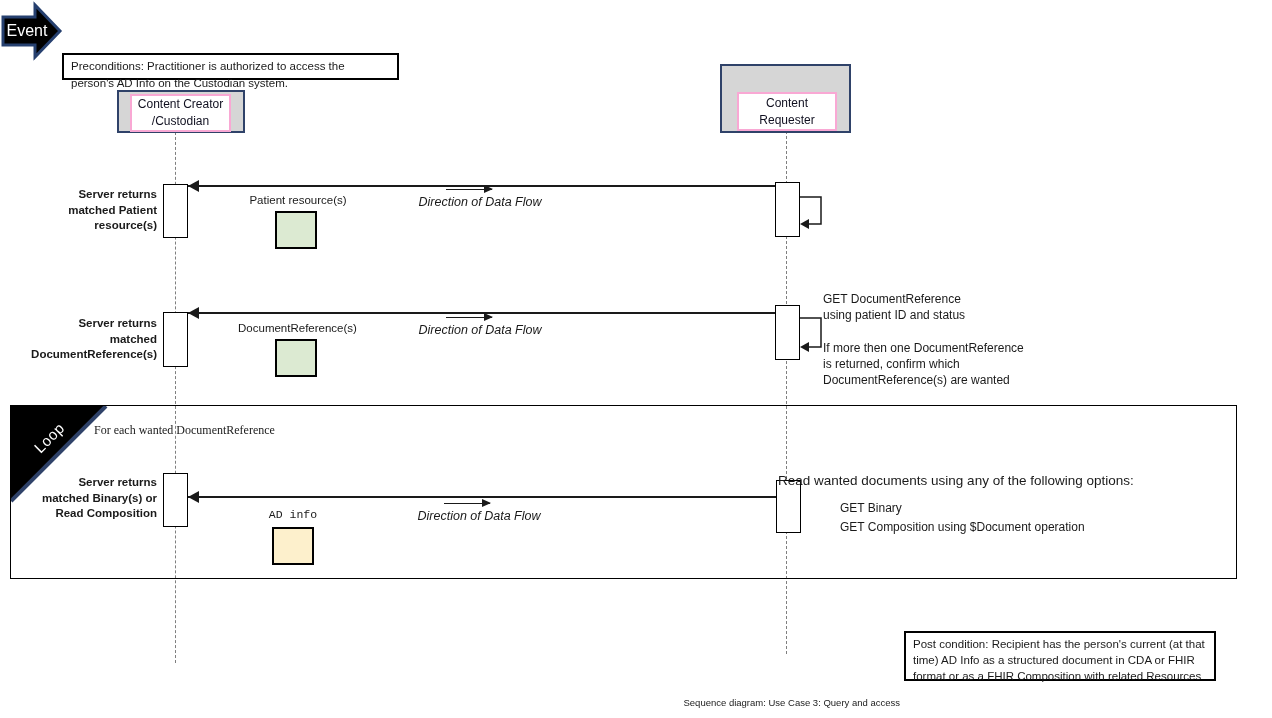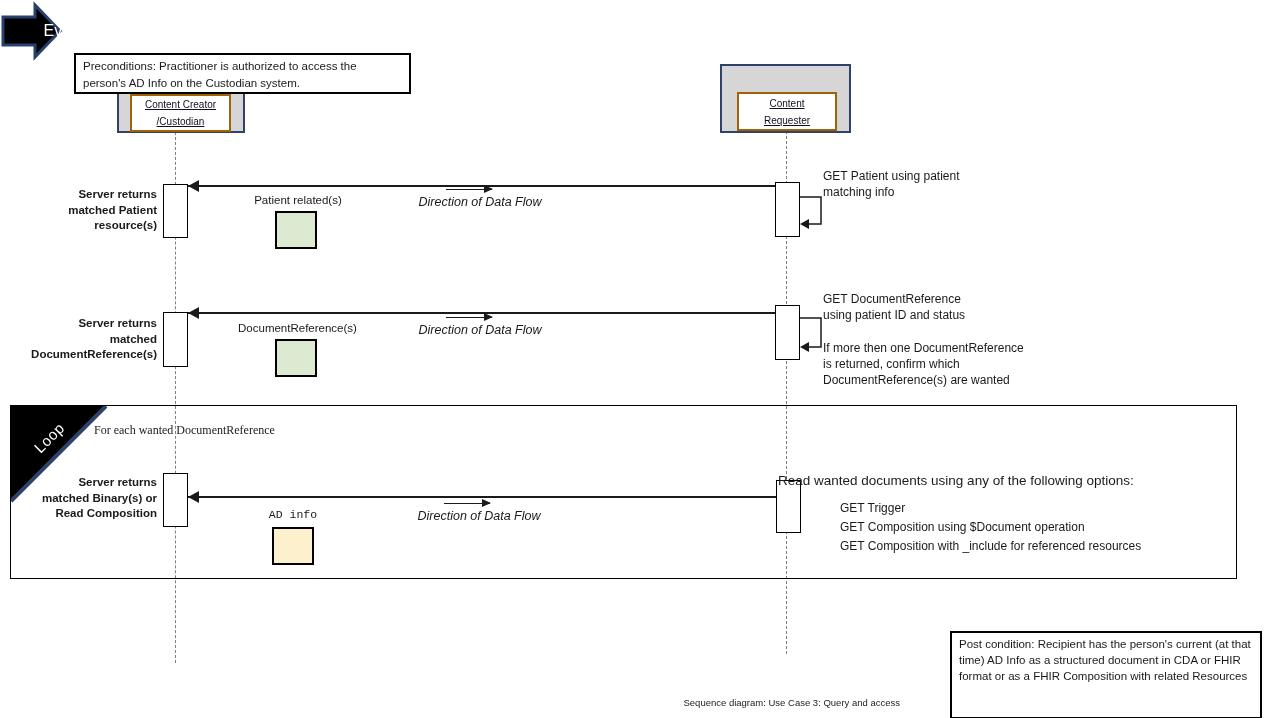--- a/index.html
+++ b/index.html
@@ -8,23 +8,23 @@
     font-family:"Liberation Sans",sans-serif;color:#1a1a1a;overflow:hidden;
   }
   .abs{position:absolute;}
   .pre{white-space:pre-line;}
   .note-box{
     background:#fff;border:2px solid #000;box-sizing:border-box;
     font-size:11.5px;line-height:16.5px;padding:3px 7px;
   }
   .actor-gray{background:#d6d6d6;border:2px solid #2f4269;box-sizing:border-box;}
   .actor-white{
-    background:#fff;border:2px solid #a16207;box-sizing:border-box;
-    font-size:10px;line-height:17px;text-align:center;color:#101020;
-    display:flex;align-items:center;justify-content:center;text-decoration:underline;
+    background:#fff;border:2px solid #f9a8d4;box-sizing:border-box;
+    font-size:12px;line-height:17px;text-align:center;color:#101020;
+    display:flex;align-items:center;justify-content:center;
   }
   .lifeline{border-left:1px dashed #7f7f7f;width:0;}
   .activation{background:#fff;border:1.5px solid #000;box-sizing:border-box;width:25px;}
   .msg{border-top:2px solid #1a1a1a;height:0;}
   .ah-left{
     position:absolute;left:0;top:-7px;width:0;height:0;
     border-top:6px solid transparent;border-bottom:6px solid transparent;
     border-right:11px solid #1a1a1a;
   }
   .server-label{width:150px;text-align:right;font-size:11.5px;line-height:15.5px;font-weight:bold;}
@@ -37,21 +37,21 @@
     border-left:9px solid #1a1a1a;
   }
   .dir-label{font-style:italic;font-size:12.5px;width:150px;text-align:center;}
   .rq{font-size:12px;line-height:16px;}
   .loop-box{border:1.5px solid #000;box-sizing:border-box;background:transparent;}
   .loop-label{
     color:#fff;font-size:15px;width:72px;text-align:center;
     transform:rotate(-45deg);letter-spacing:0.5px;
   }
   .loop-cond{font-size:12px;}
-  .event-label{color:#fff;font-size:16px;text-align:center;width:52px;padding-left:37px;}
+  .event-label{color:#fff;font-size:16px;text-align:center;width:52px;}
   .options{font-size:12px;line-height:19px;}
   .caption{font-size:9.5px;text-align:right;color:#222;}
 </style>
 </head>
 <body>
 
 <div id="stage">
 
   <div class="abs lifeline" style="left:175px;top:132px;height:531px;"></div>
   <div class="abs lifeline" style="left:786px;top:131px;height:523px;"></div>
@@ -69,40 +69,38 @@
 /Custodian</div>
 
   <div class="abs actor-gray" style="left:720px;top:64px;width:131px;height:69px;"></div>
   <div class="abs actor-white pre" style="left:737px;top:92px;width:100px;height:39px;">Content
 Requester</div>
 
   <svg class="abs" style="left:0;top:1px;" width="64" height="62">
     <polygon points="3,16 35,16 35,4 60,30 35,56 35,44 3,44" fill="#000" stroke="#26406f" stroke-width="3"></polygon>
   </svg>
   <div class="abs event-label" style="left:1px;top:22px;">Event</div>
-  <div class="abs note-box" style="left:62px;top:53px;width:337px;height:41px;margin-left:12px;">Preconditions: Practitioner is authorized to access the person's AD Info on the Custodian system.</div>
+  <div class="abs note-box" style="left:62px;top:53px;width:337px;height:27px;">Preconditions: Practitioner is authorized to access the person's AD Info on the Custodian system.</div>
 
   <div class="abs activation" style="left:163px;top:184px;height:54px;"></div>
   <div class="abs activation" style="left:775px;top:182px;height:55px;"></div>
   <div class="abs msg" style="left:188px;top:185px;width:587px;">
     <span class="ah-left"></span>
   </div>
   <svg class="abs" style="left:799px;top:193px;" width="26" height="40">
     <path d="M1,4 H22 V31 H10" fill="none" stroke="#1a1a1a" stroke-width="1.5"></path>
     <polygon points="1,31 10,26 10,36" fill="#1a1a1a"></polygon>
   </svg>
   <div class="abs server-label pre" style="left:7px;top:187px;">Server returns
 matched Patient
 resource(s)</div>
-  <div class="abs payload-label" style="left:228px;top:194px;width:140px;">Patient related(s)</div>
+  <div class="abs payload-label" style="left:228px;top:194px;width:140px;">Patient resource(s)</div>
   <div class="abs payload-box" style="left: 275px; top: 211px; background-color: rgb(220, 234, 210);"></div>
   <div class="abs dir-arrow" style="left:446px;top:189px;"></div>
   <div class="abs dir-label" style="left:405px;top:195px;">Direction of Data Flow</div>
-  <div class="abs rq pre" style="left:823px;top:168px;">GET Patient using patient
-matching info</div>
 
   <div class="abs activation" style="left:163px;top:312px;height:55px;"></div>
   <div class="abs activation" style="left:775px;top:305px;height:55px;"></div>
   <div class="abs msg" style="left:188px;top:312px;width:587px;">
     <span class="ah-left"></span>
   </div>
   <svg class="abs" style="left:799px;top:313px;" width="26" height="42">
     <path d="M1,5 H22 V34 H10" fill="none" stroke="#1a1a1a" stroke-width="1.5"></path>
     <polygon points="1,34 10,29 10,39" fill="#1a1a1a"></polygon>
   </svg>
@@ -126,22 +124,21 @@
   </div>
   <div class="abs server-label pre" style="left:7px;top:475px;">Server returns
 matched Binary(s) or
 Read Composition</div>
   <div class="abs payload-label" style="left:223px;top:508px;width:140px;font-family:Liberation Mono, monospace;">AD info</div>
   <div class="abs payload-box" style="left: 272px; top: 527px; background-color: rgb(253, 240, 204);"></div>
   <div class="abs dir-arrow" style="left:444px;top:503px;"></div>
   <div class="abs dir-label" style="left:404px;top:509px;">Direction of Data Flow</div>
   <div class="abs" style="left:778px;top:473px;font-size:13.5px;">Read wanted documents using any of the following  options:</div>
   <div class="abs options" style="left:840px;top:499px;">
-    <div>GET Trigger</div>
+    <div>GET Binary</div>
     <div>GET Composition using $Document operation</div>
-    <div>GET Composition with _include for referenced  resources</div>
   </div>
 
-  <div class="abs note-box" style="left:950px;top:631px;width:312px;height:88px;line-height:16px;">Post condition: Recipient has the person's current (at that time) AD Info  as a structured document in CDA or FHIR  format or as a FHIR Composition with related Resources</div>
+  <div class="abs note-box" style="left:904px;top:631px;width:312px;height:50px;line-height:16px;">Post condition: Recipient has the person's current (at that time) AD Info  as a structured document in CDA or FHIR  format or as a FHIR Composition with related Resources</div>
 
   <div class="abs caption" style="left:450px;top:697px;width:450px;">Sequence diagram: Use Case 3: Query and access</div>
 
 </div>
 
 </body></html>

